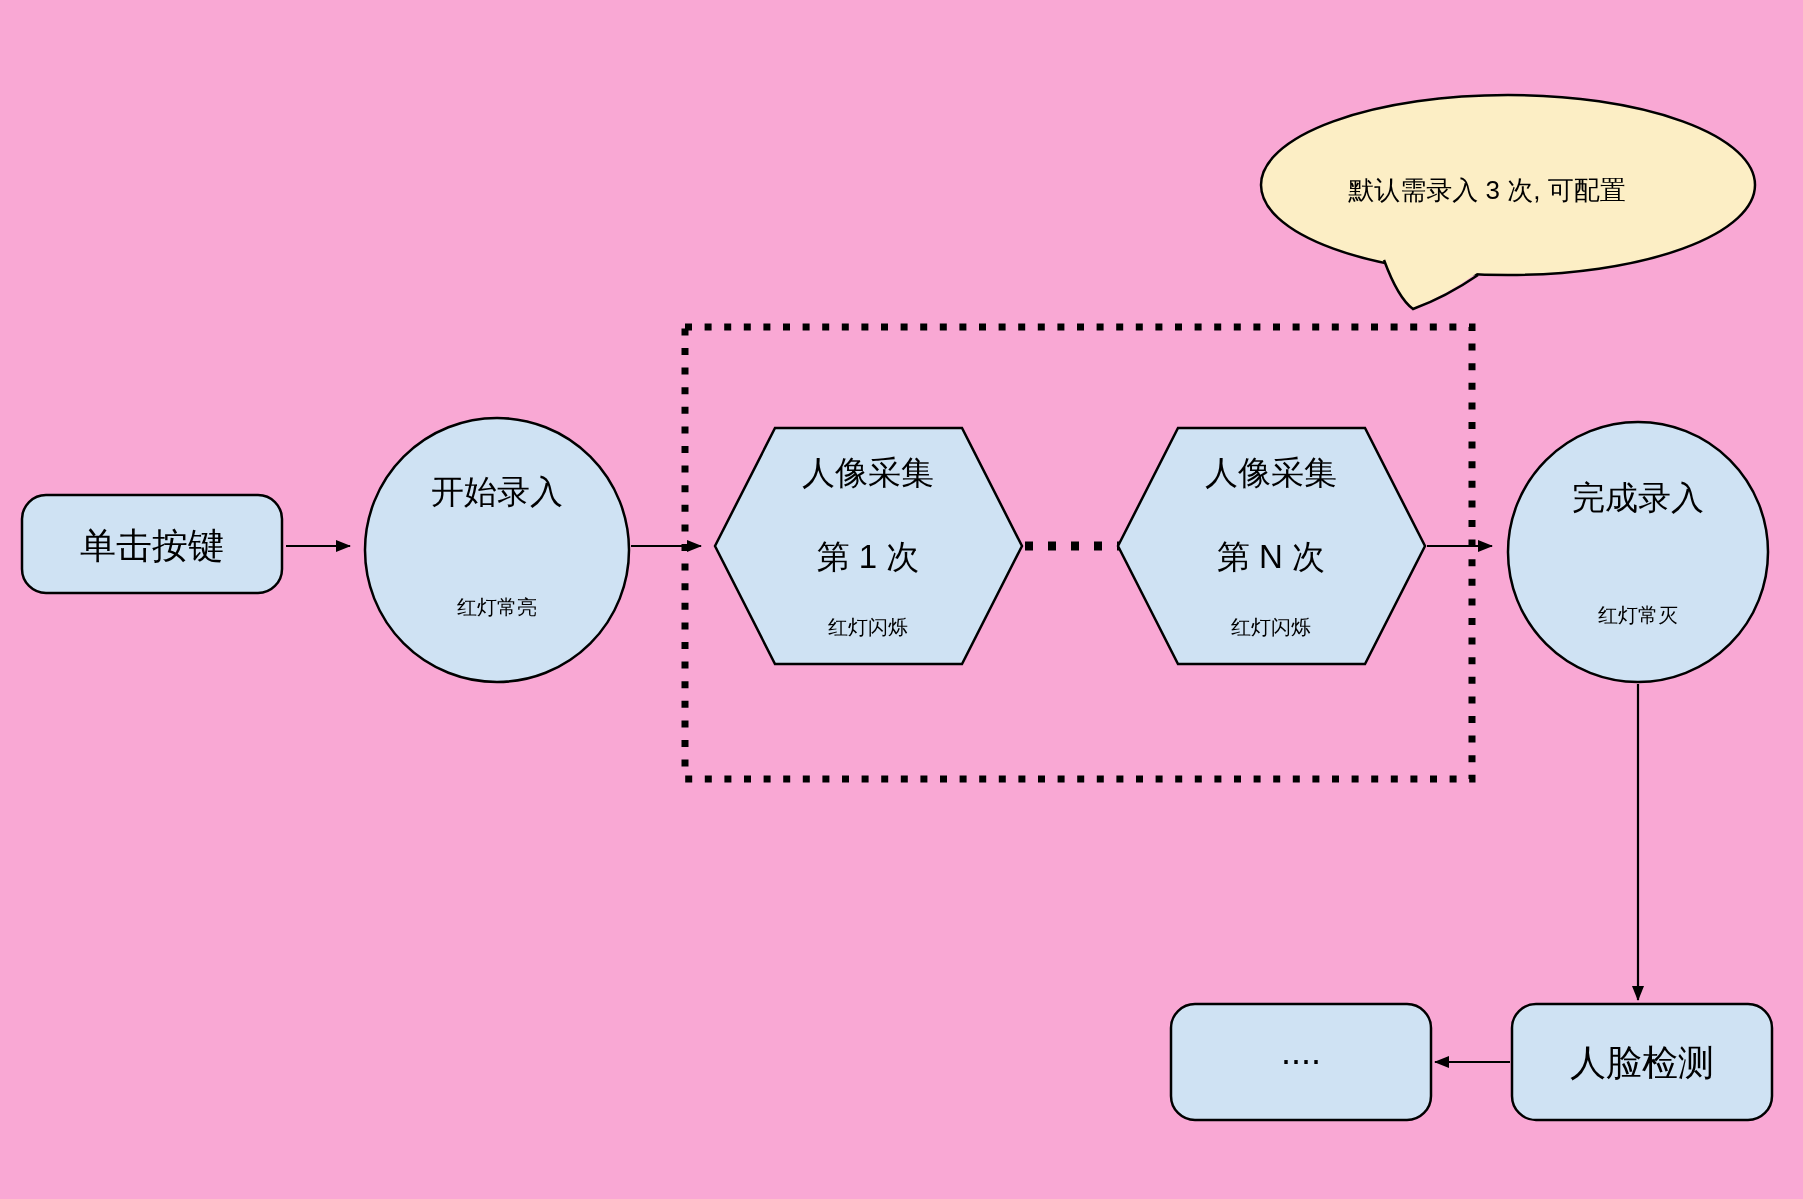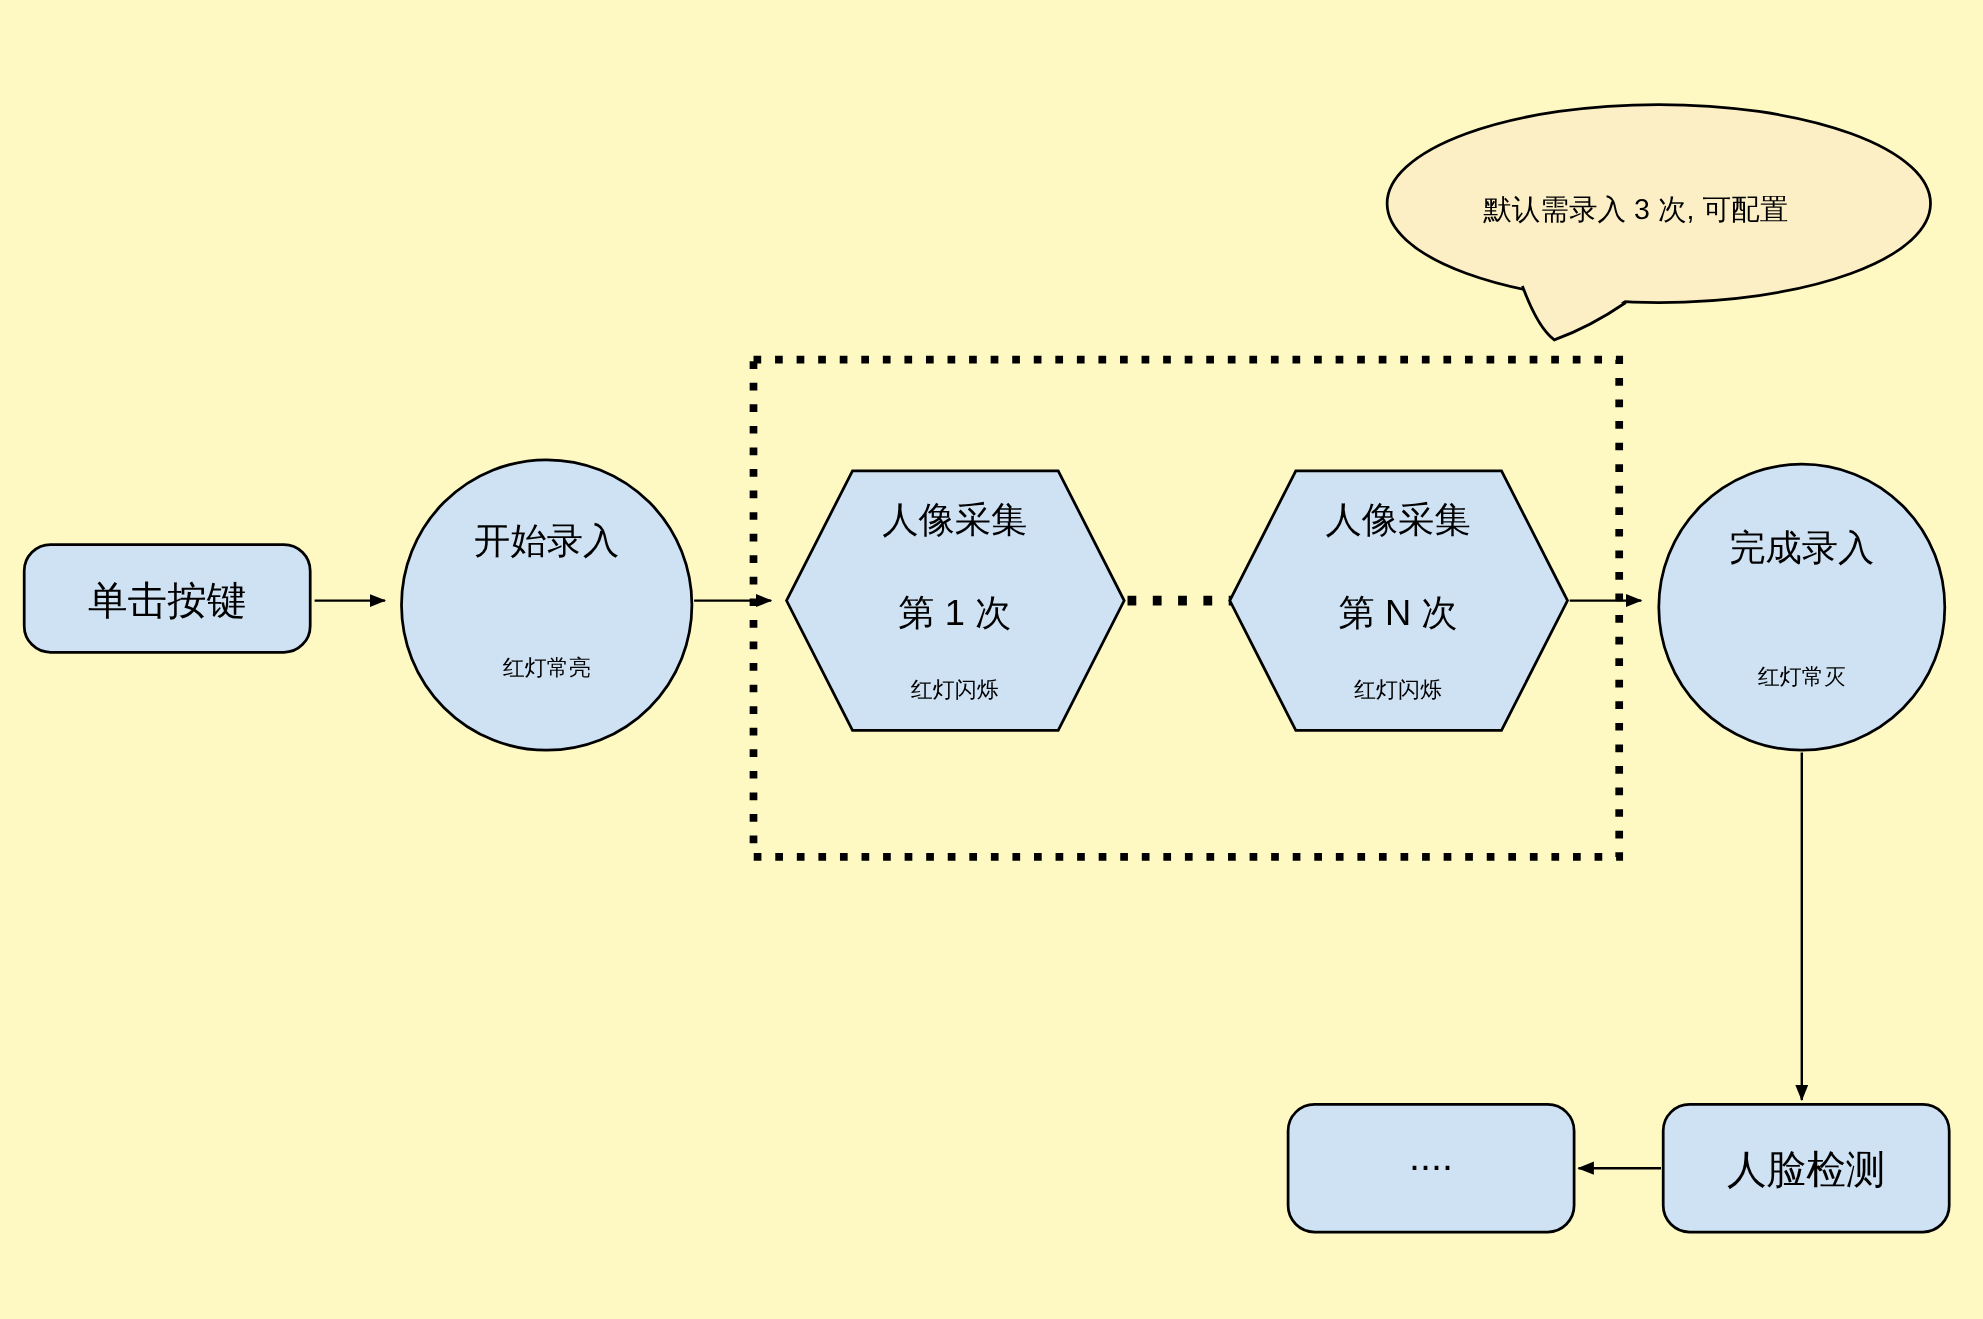--- a/index.html
+++ b/index.html
@@ -1,20 +1,20 @@
 <!DOCTYPE html>
 <html><head>
 <meta charset="utf-8">
 <style>
   html, body { margin: 0; padding: 0; background: #ffffff; }
   .canvas {
     position: relative;
     width: 1803px;
     height: 1199px;
-    background: #fef9c3;
+    background: #f9a8d4;
     font-family: "Liberation Sans", sans-serif;
   }
   svg { display: block; }
   svg text {
     font-family: "Liberation Sans", "DejaVu Sans", sans-serif;
     fill: #000000;
   }
   .shape   { stroke: #000000; stroke-width: 2.5; }
   .line    { stroke: #000000; stroke-width: 2.2; fill: none; }
   .dotted-border { fill: none; stroke: #000000; stroke-width: 7; stroke-dasharray: 7 12.6; }

